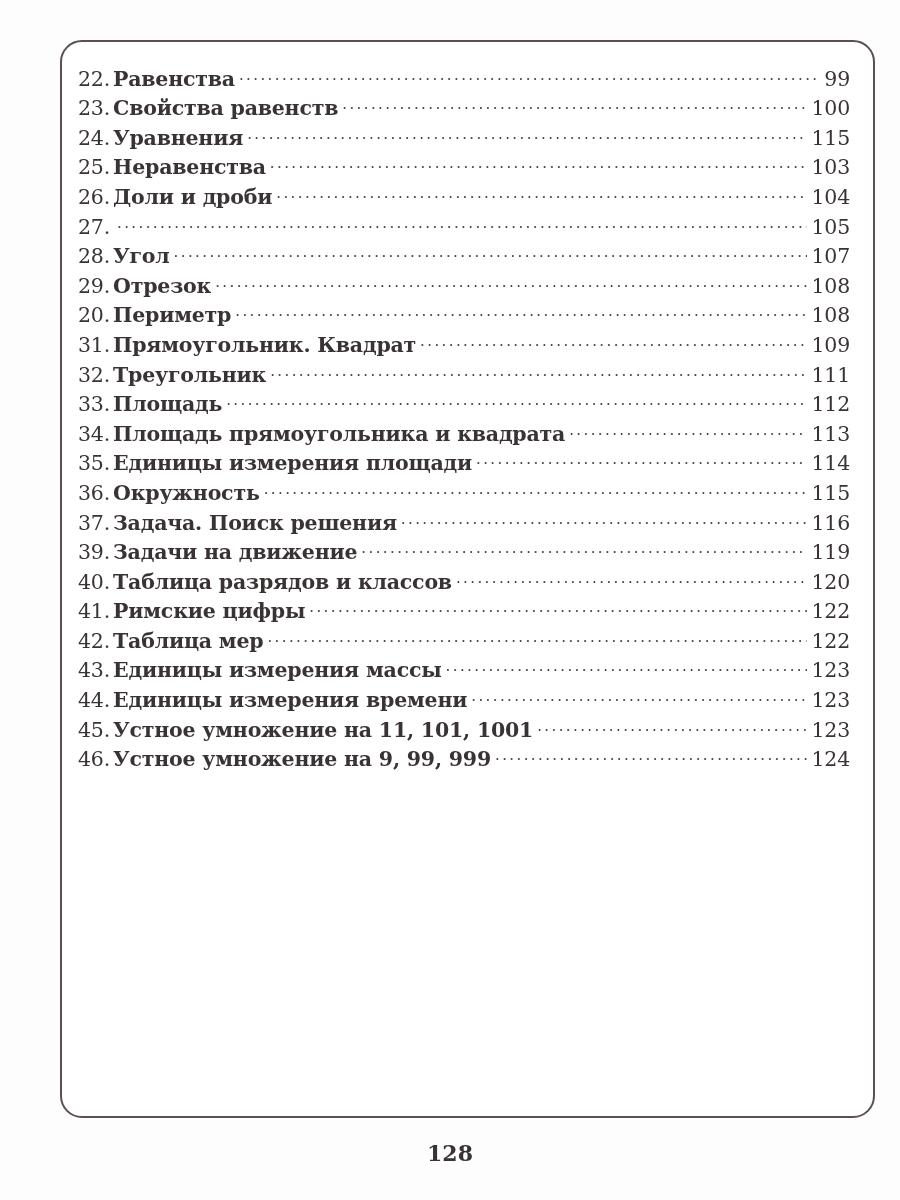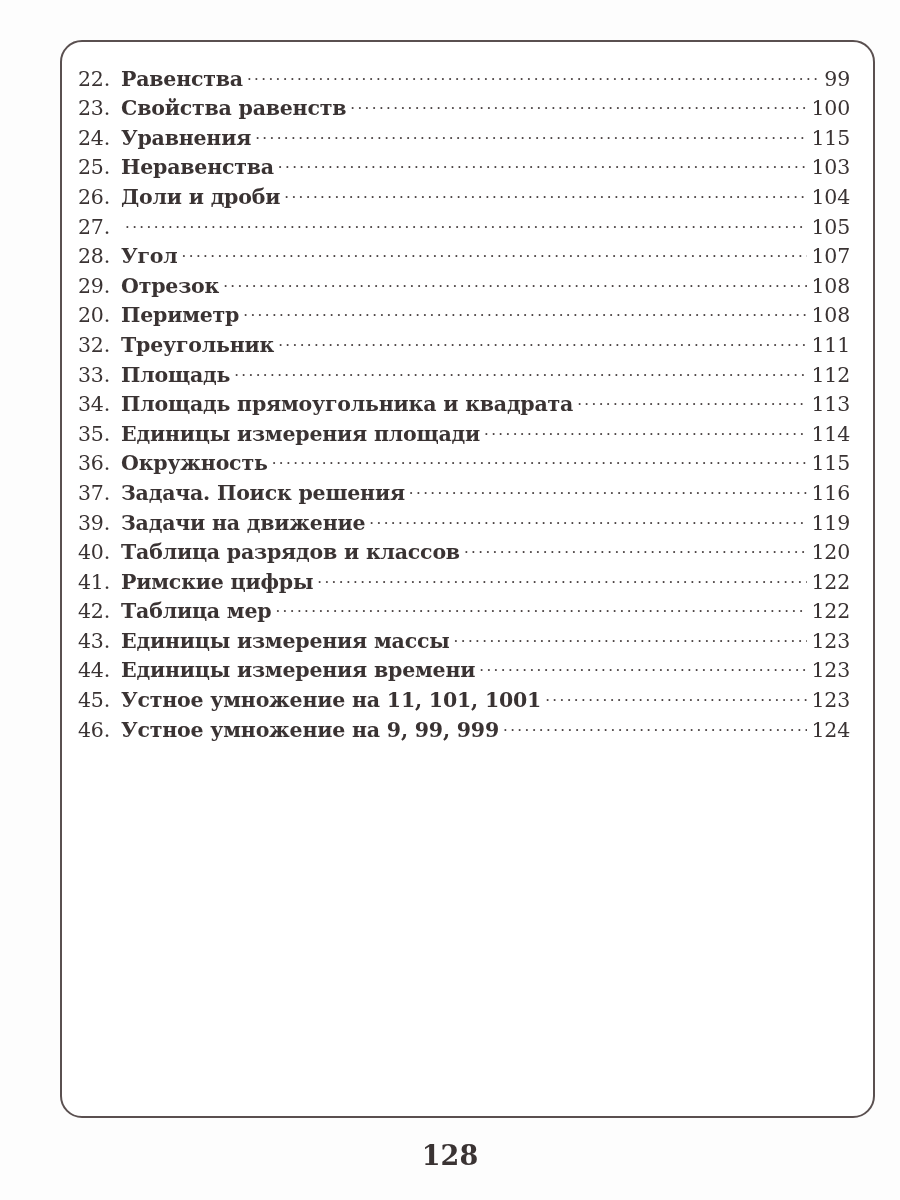--- a/index.html
+++ b/index.html
@@ -39,21 +39,21 @@
       display: flex;
       align-items: baseline;
       height: 29.6px;
       font-size: 20.5px;
       line-height: 29.6px;
       white-space: nowrap;
       letter-spacing: -0.2px;
     }
     .toc-num {
       flex: 0 0 auto;
-      margin-right: 11px;
+      margin-right: 3px;
     }
     .toc-title {
       flex: 0 0 auto;
       font-weight: bold;
     }
     .toc-leader {
       flex: 1 1 auto;
       overflow: hidden;
       margin: 0 4px;
       position: relative;
@@ -72,21 +72,21 @@
     .toc-page {
       flex: 0 0 auto;
       text-align: center;
     }
     .page-number {
       position: absolute;
       left: 0;
       width: 900px;
       top: 1140px;
       text-align: center;
-      font-size: 27px;
+      font-size: 22px;
       font-weight: bold;
       color: #3a3333;
     }
   </style>
 </head>
 <body>
 
 <div class="frame"></div>
 
 <ul class="toc">
@@ -137,20 +137,26 @@
       <span class="toc-leader"></span>
       <span class="toc-page">108</span>
     </li>
     <li class="toc-entry">
       <span class="toc-num">20.</span>
       <span class="toc-title">Периметр</span>
       <span class="toc-leader"></span>
       <span class="toc-page">108</span>
     </li>
     <li class="toc-entry">
+      <span class="toc-num">31.</span>
+      <span class="toc-title">Прямоугольник. Квадрат</span>
+      <span class="toc-leader"></span>
+      <span class="toc-page">109</span>
+    </li>
+    <li class="toc-entry">
       <span class="toc-num">32.</span>
       <span class="toc-title">Треугольник</span>
       <span class="toc-leader"></span>
       <span class="toc-page">111</span>
     </li>
     <li class="toc-entry">
       <span class="toc-num">33.</span>
       <span class="toc-title">Площадь</span>
       <span class="toc-leader"></span>
       <span class="toc-page">112</span>

